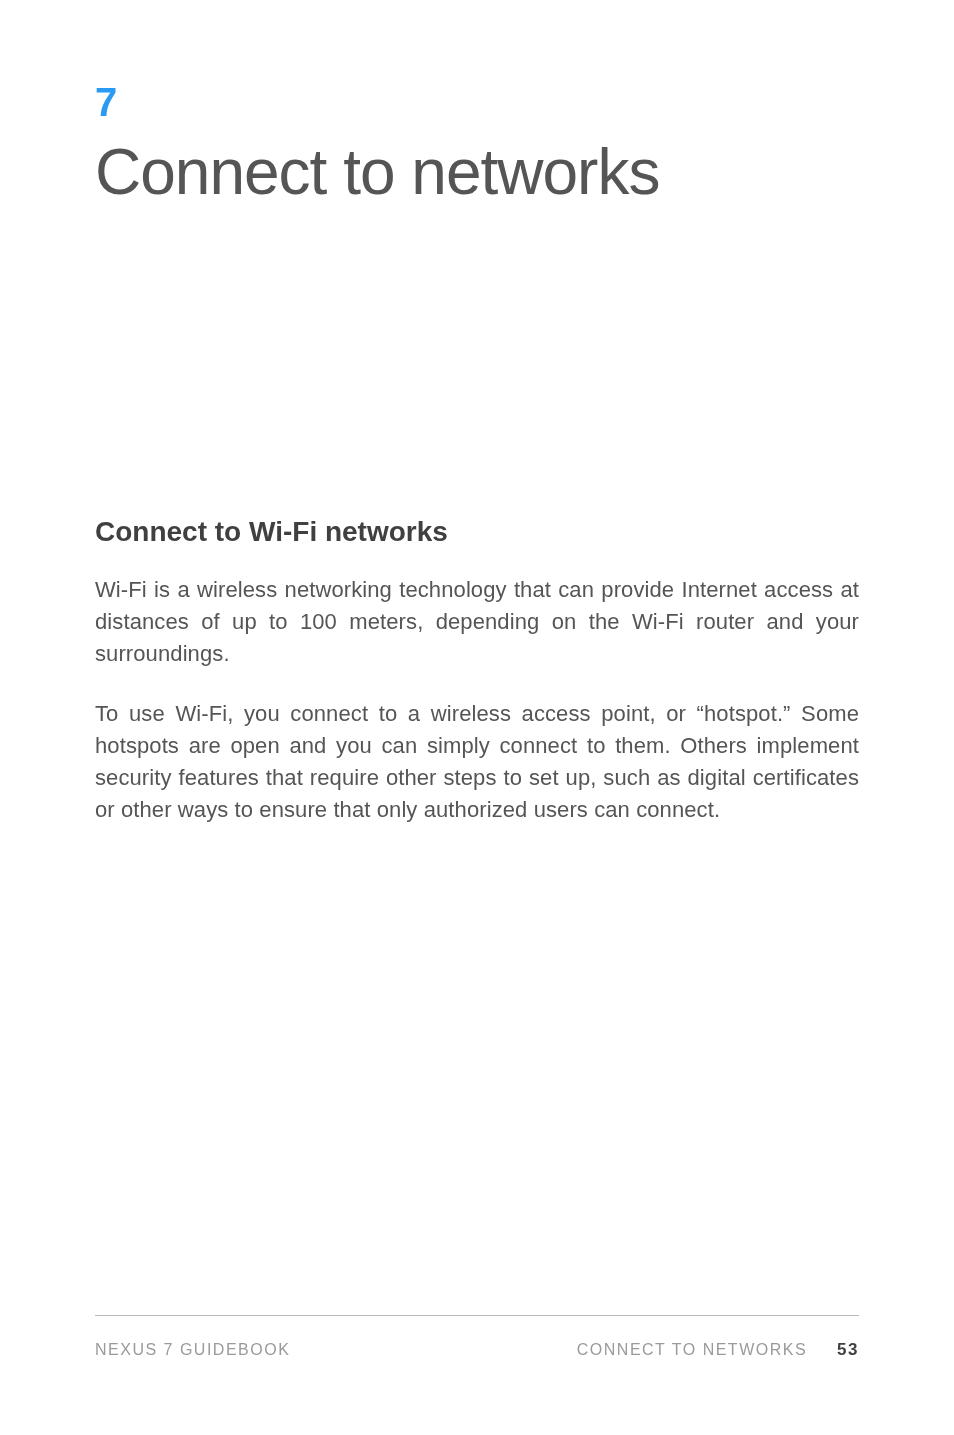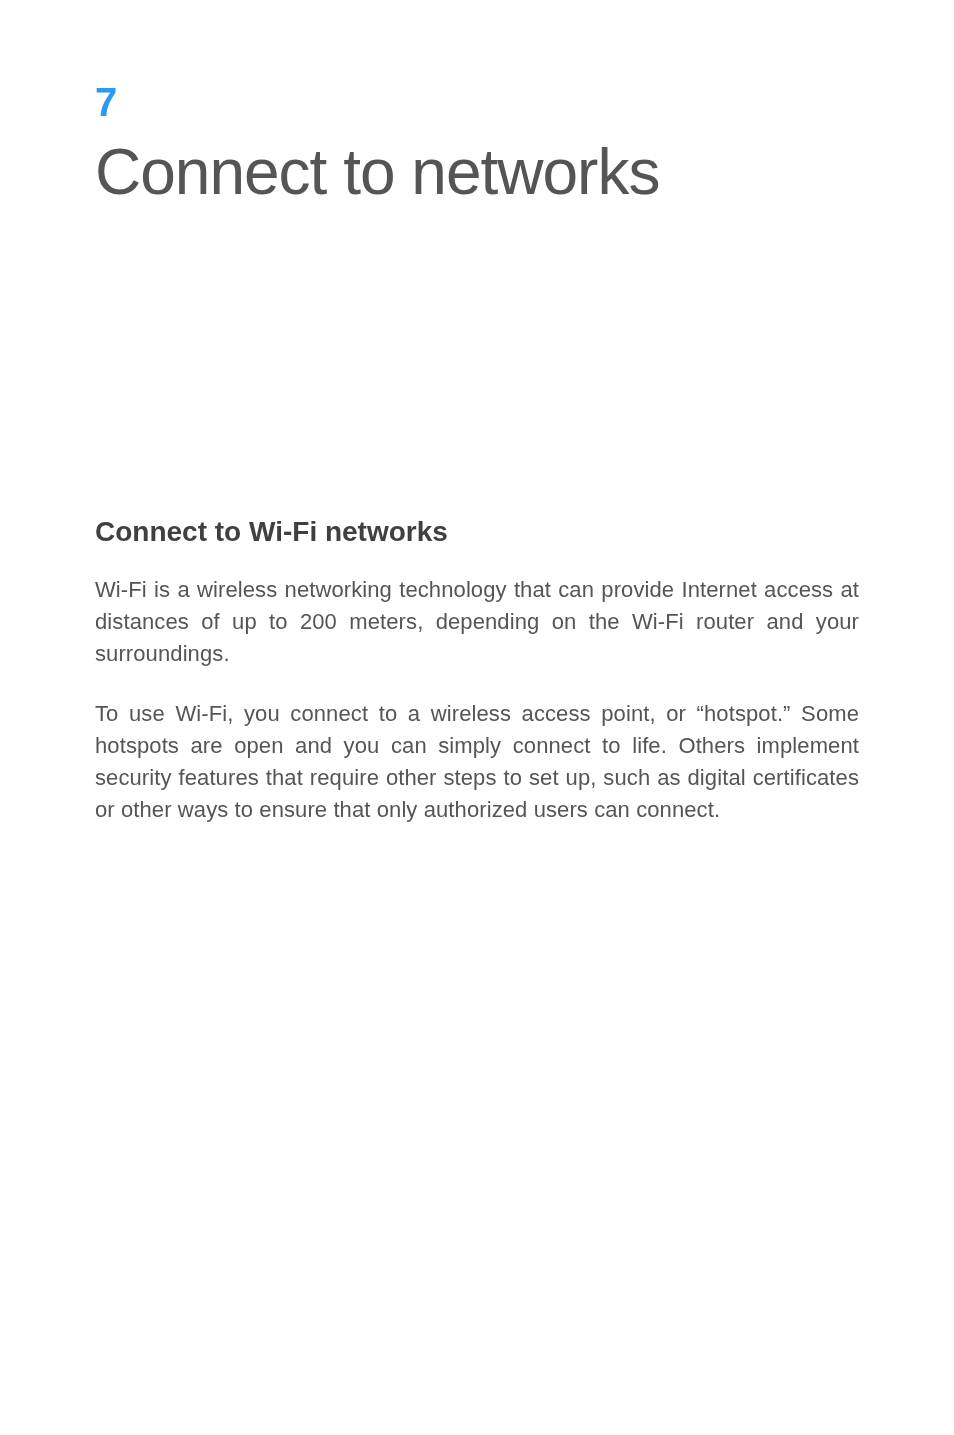--- a/index.html
+++ b/index.html
@@ -98,19 +98,29 @@
 
 <div class="page">
 
   <div class="chapter-number">7</div>
 
   <div class="chapter-title">Connect to networks</div>
 
   <div class="section-heading">Connect to Wi-Fi networks</div>
 
 
-  <p class="body-para">Wi-Fi is a wireless networking technology that can provide Internet access at distances of up to 200 meters, depending on the Wi-Fi router and your surroundings.</p>
+  <p class="body-para">Wi-Fi is a wireless networking technology that can provide Internet access at distances of up to 100 meters, depending on the Wi-Fi router and your surroundings.</p>
 
-  <p class="body-para">To use Wi-Fi, you connect to a wireless access point, or “hotspot.” Some hotspots are open and you can simply connect to life. Others implement security features that require other steps to set up, such as digital certificates or other ways to ensure that only authorized users can connect.</p>
+  <p class="body-para">To use Wi-Fi, you connect to a wireless access point, or “hotspot.” Some hotspots are open and you can simply connect to them. Others implement security features that require other steps to set up, such as digital certificates or other ways to ensure that only authorized users can connect.</p>
 
 
+  <div class="footer">
+    <div class="footer-line"></div>
+    <div class="footer-row">
+      <div class="footer-left">NEXUS 7 GUIDEBOOK</div>
+      <div class="footer-right">
+        <span>CONNECT TO NETWORKS</span>
+        <span class="page-number">53</span>
+      </div>
+    </div>
+  </div>
 
 </div>
 
 </body></html>

